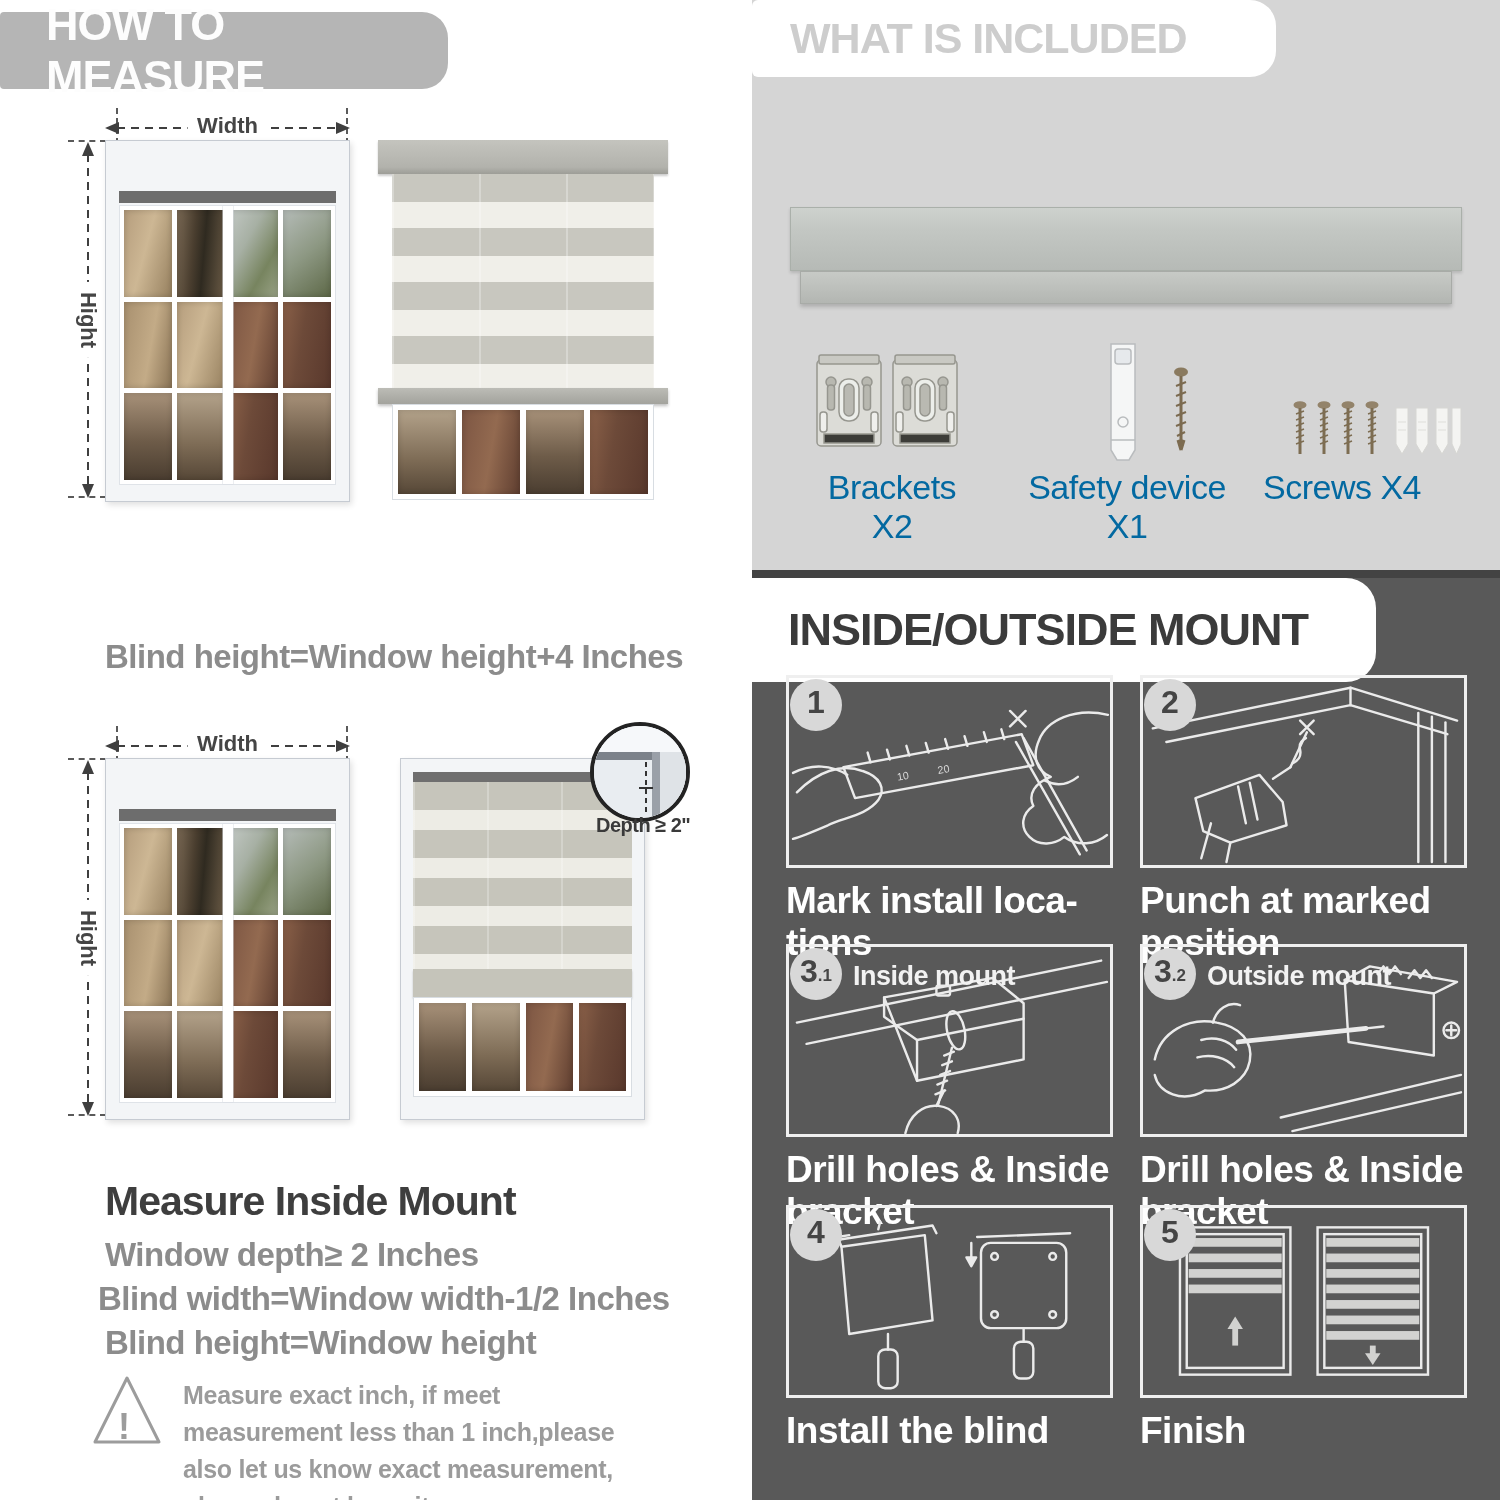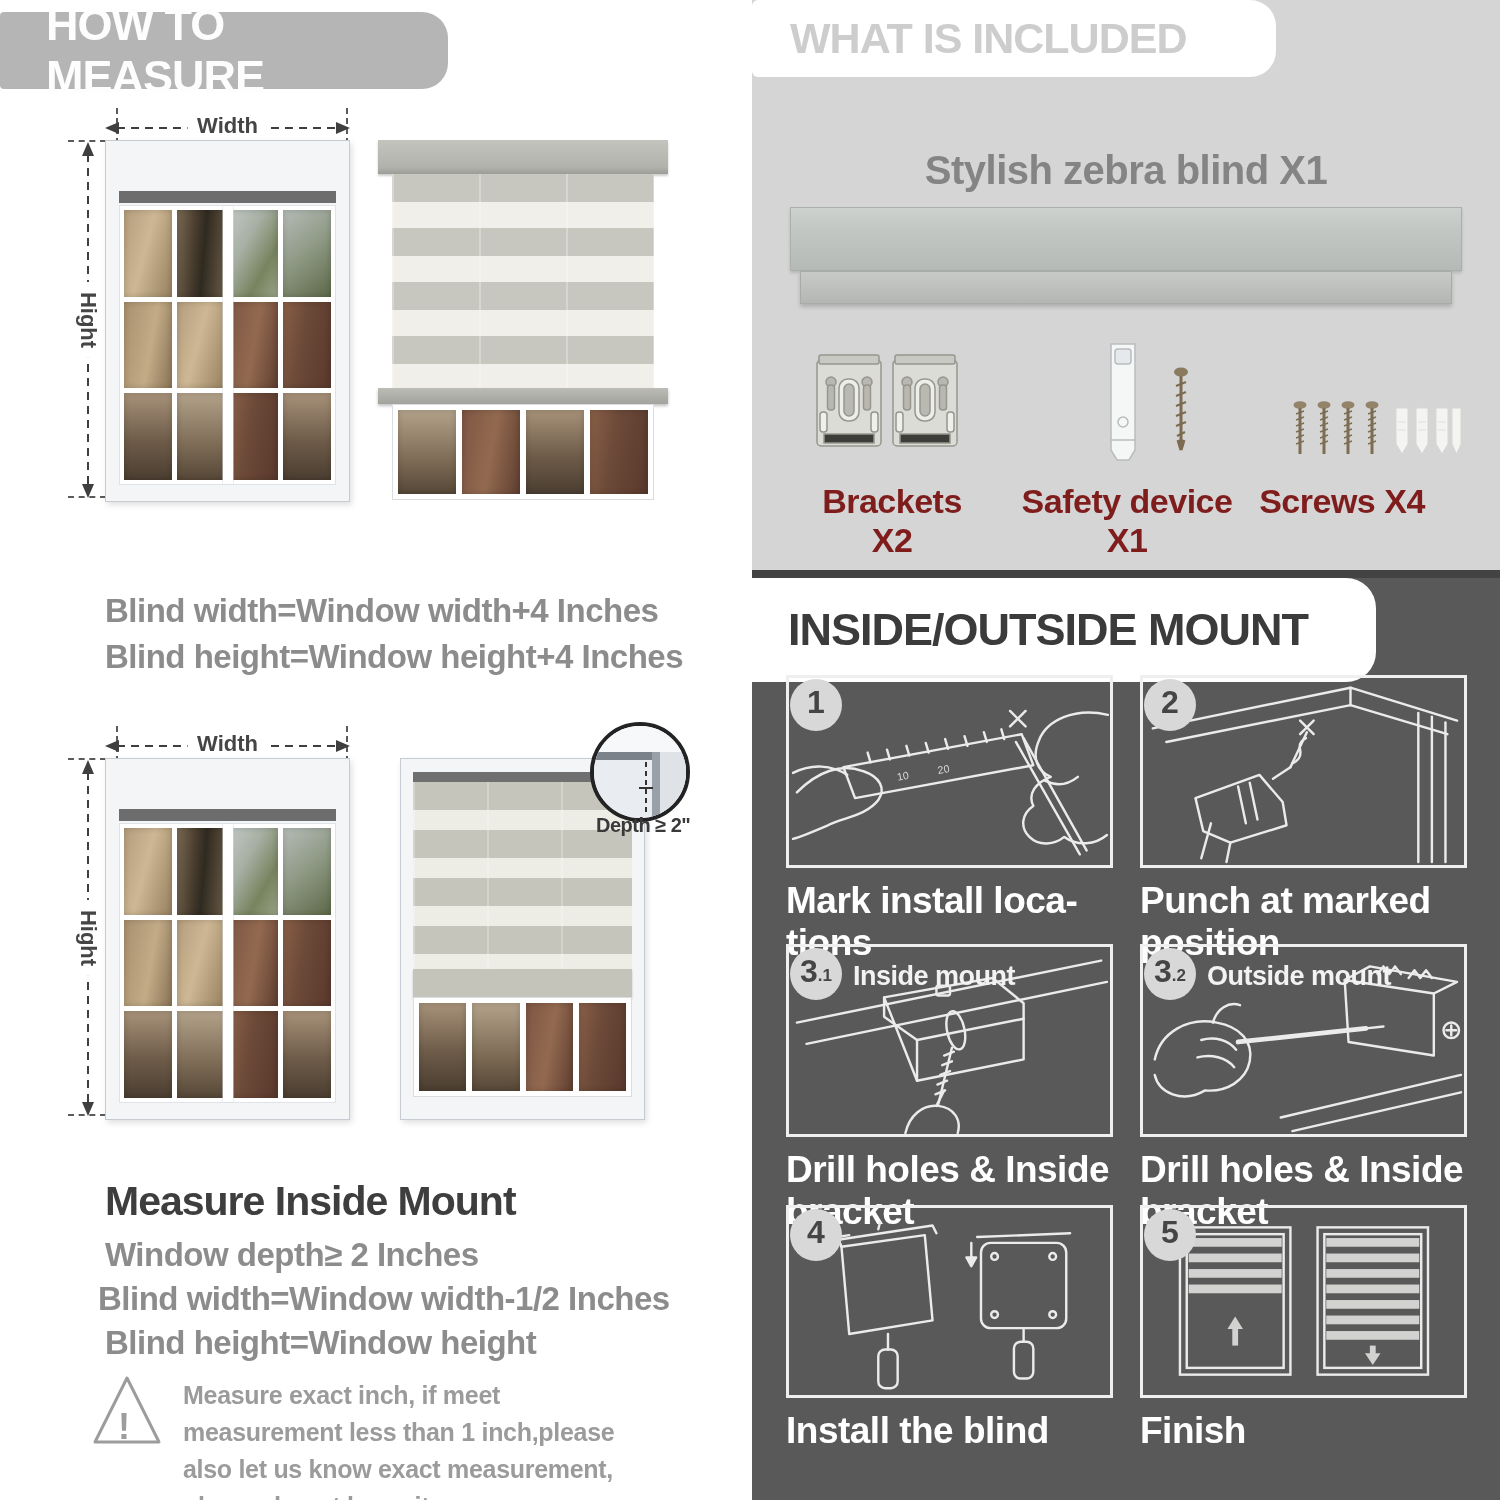--- a/index.html
+++ b/index.html
@@ -85,21 +85,21 @@
     border-radius:6px 26px 26px 6px;display:flex;align-items:center;padding-left:38px;box-sizing:border-box;}
   .inc-header span{font-size:43px;font-weight:bold;color:#cdcdcd;letter-spacing:-1px;}
   .inc-product{position:absolute;left:38px;top:148px;width:672px;text-align:center;
     font-size:40px;font-weight:bold;color:#848484;letter-spacing:-0.5px;}
   .inc-bar-top{position:absolute;left:38px;top:207px;width:672px;height:64px;
     background:linear-gradient(180deg,#ced2ce 0%,#c3c7c3 35%,#b6bab6 100%);
     border:1px solid #aab0aa;box-sizing:border-box;box-shadow:0 2px 3px rgba(0,0,0,0.15);}
   .inc-bar-bottom{position:absolute;left:48px;top:271px;width:652px;height:33px;
     background:linear-gradient(180deg,#c7cac6,#b3b6b2);border:1px solid #a8aba7;box-sizing:border-box;
     box-shadow:0 3px 4px rgba(0,0,0,0.18);}
-  .inc-label{position:absolute;top:482px;font-size:34px;font-weight:bold;color:#7f1d1d;text-align:center;letter-spacing:-0.5px;}
+  .inc-label{position:absolute;top:468px;font-size:34px;font-weight:normal;color:#0369a1;text-align:center;letter-spacing:-0.5px;}
 
   
   .mount{left:752px;top:570px;width:748px;height:930px;background:#595959;}
   .mount::before{content:"";position:absolute;left:0;top:0;width:100%;height:8px;background:#434343;}
   .mount-title{position:absolute;left:0;top:8px;width:624px;height:104px;background:#ffffff;
     border-radius:0 30px 30px 0;display:flex;align-items:center;padding-left:36px;box-sizing:border-box;}
   .mount-title span{font-size:45px;font-weight:bold;color:#3b3b3b;letter-spacing:-1px;}
   .step{position:absolute;width:327px;}
   .step-frame{position:relative;width:327px;height:193px;border:3px solid #efefef;box-sizing:border-box;}
   .badge{position:absolute;left:1px;top:1px;width:52px;height:52px;border-radius:50%;background:#d8d8d8;
@@ -164,21 +164,20 @@
     <div class="bf-shade"></div>
     <div class="bf-rail"></div>
     <div class="bf-window">
       <div class="pane p-street2"></div>
       <div class="pane p-brick2"></div>
       <div class="pane p-street"></div>
       <div class="pane p-brick"></div>
     </div>
   </div>
 
-  <div class="abs eq" style="left:105px;top:592px;">Blind width=Window width+4 Inches</div>
   <div class="abs eq" style="left:105px;top:638px;">Blind height=Window height+4 Inches</div>
 
   <div class="abs guide-v" style="left:116px;top:726px;"></div>
   <div class="abs guide-v" style="left:346px;top:726px;"></div>
   <div class="abs arrow-h" style="left:105px;top:738px;">
     <svg width="245" height="16">
       <line x1="12" y1="8" x2="233" y2="8" stroke="#3f3f3f" stroke-width="2" stroke-dasharray="8 6"></line>
       <polygon points="0,8 14,2 14,14" fill="#3f3f3f"></polygon>
       <polygon points="245,8 231,2 231,14" fill="#3f3f3f"></polygon>
     </svg>
@@ -249,21 +248,20 @@
       <path d="M37,6 L69,70 L5,70 Z" fill="none" stroke="#9c9c9c" stroke-width="3" stroke-linejoin="round"></path>
     </svg>
     <span class="warn-bang">!</span>
   </div>
   <div class="abs warn-text" style="left:183px;top:1377px;">Measure exact inch, if meet measurement less than 1 inch,please also let us know exact measurement, please do not leave it</div>
 
   <div class="abs included">
     <div class="inc-header">
       <span>WHAT IS INCLUDED</span>
     </div>
-    <div class="inc-product">Stylish zebra blind X1</div>
     <div class="inc-bar-top"></div>
     <div class="inc-bar-bottom"></div>
 
     <div class="abs" style="left:62px;top:352px;">
       <svg width="70" height="104" viewBox="0 0 70 104">
         <g stroke="#96968f" stroke-width="1.5">
           <rect x="3" y="8" width="64" height="86" rx="4" fill="#dcdcd7"></rect>
           <rect x="5" y="3" width="60" height="9" rx="2" fill="#c9c9c3"></rect>
           <rect x="25" y="27" width="20" height="42" rx="9" fill="#eceeea"></rect>
           <rect x="30" y="32" width="10" height="32" rx="5" fill="#b9b9b2"></rect>

